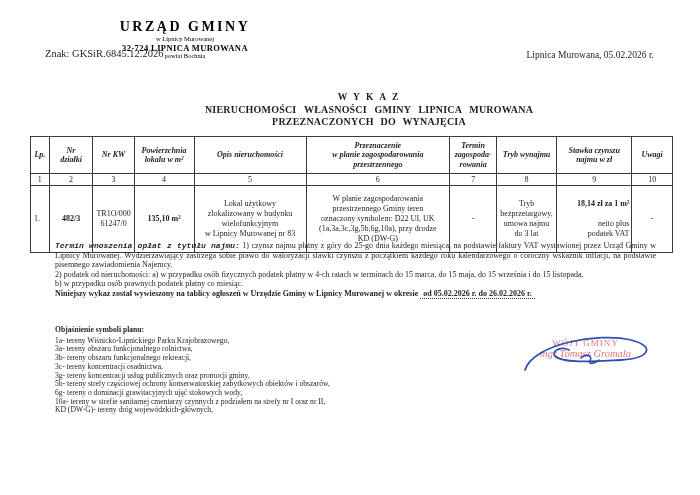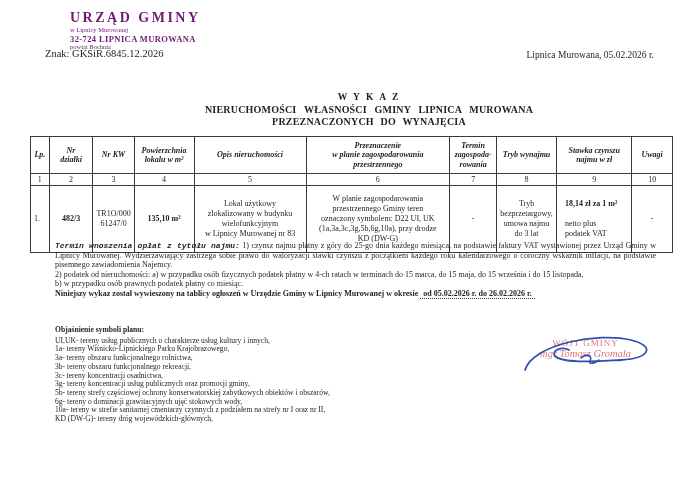--- a/index.html
+++ b/index.html
@@ -3,22 +3,22 @@
 <meta charset="utf-8">
 <style>
   html,body{margin:0;padding:0;}
   body{
     width:700px;height:495px;position:relative;overflow:hidden;
     background:#ffffff;color:#1f1f1f;
     font-family:"Liberation Serif", serif;
   }
   
   .stamp{
-    position:absolute;left:70px;top:11px;width:230px;
-    color:#701a75;line-height:1.05;
+    position:absolute;left:70px;top:20px;width:230px;text-align:center;
+    color:#000000;line-height:1.05;
   }
   .stamp-org{font-size:14px;letter-spacing:2.5px;font-weight:600;}
   .stamp-sub1{font-size:6.5px;margin-top:1px;}
   .stamp-sub2{font-size:8.5px;font-weight:700;letter-spacing:.4px;margin-top:1px;}
   .stamp-sub3{font-size:6.5px;margin-top:1px;}
   .znak{position:absolute;left:45px;top:48px;font-size:10.5px;}
   .place-date{position:absolute;right:46px;top:50px;font-size:9.5px;}
   
   .title{position:absolute;top:92px;left:0;width:100%;text-align:center;font-weight:700;padding-left:19px;}
   .title-l1{font-size:9.5px;letter-spacing:2px;}
@@ -32,21 +32,21 @@
     font-weight:700;font-style:italic;font-size:8px;line-height:9.5px;
     padding:3px 1px;vertical-align:middle;white-space:pre-line;height:30px;
   }
   tr.nums td{font-size:8px;text-align:center;padding:0;height:11px;line-height:11px;}
   tr.data td{
     font-size:8px;line-height:10px;text-align:center;vertical-align:middle;
     padding:3px 2px;height:52px;white-space:pre-line;
   }
   tr.data td.lp{text-align:left;padding-left:3px;}
   tr.data td.bold{font-weight:700;}
-  tr.data td.stawka{text-align:left;padding-left:8px;}
+  tr.data td.stawka{text-align:right;padding-left:8px;}
   .stawka-bold{font-weight:700;}
   
   .notes{position:absolute;left:55px;right:44px;top:241px;font-size:8px;line-height:9.6px;text-align:justify;}
   .notes p{margin:0;}
   .bold-ital{font-weight:700;font-style:italic;font-family:Liberation Mono, monospace;}
   .notice{font-weight:700;text-align:left;margin-top:1px;}
   .period{border-bottom:1px dotted #333;padding:0 3px;}
   
   .legend{position:absolute;left:55px;top:326px;font-size:7.6px;line-height:8.7px;}
   .legend-head{font-weight:700;margin-bottom:2px;}
@@ -153,21 +153,20 @@
 
 <div class="notes">
   <p><span class="bold-ital">Termin wnoszenia opłat z tytułu najmu:</span><span> 1) czynsz najmu płatny z góry do 25-go dnia każdego miesiąca, na podstawie faktury VAT wystawionej przez Urząd Gminy w Lipnicy Murowanej. Wydzierżawiający zastrzega sobie prawo do waloryzacji stawki czynszu z początkiem każdego roku kalendarzowego o coroczny wskaźnik inflacji, na podstawie pisemnego zawiadomienia Najemcy.</span></p>
   <p style="white-space:pre-line">2) podatek od nieruchomości: a) w przypadku osób fizycznych podatek płatny w 4-ch ratach w terminach do 15 marca, do 15 maja, do 15 września i do 15 listopada,
 b) w przypadku osób prawnych podatek płatny co miesiąc.</p>
   <p class="notice"><span>Niniejszy wykaz został wywieszony na tablicy ogłoszeń w Urzędzie Gminy w Lipnicy Murowanej w okresie</span> <span class="period">od 05.02.2026 r. do  26.02.2026 r.</span></p>
 </div>
 
 <div class="legend">
   <div class="legend-head">Objaśnienie symboli planu:</div>
-  <div>UI,UK- tereny usług publicznych o charakterze usług kultury i innych,</div>
   <div>1a- tereny Wiśnicko-Lipnickiego Parku Krajobrazowego,</div>
   <div>3a- tereny obszaru funkcjonalnego rolnictwa,</div>
   <div>3b- tereny obszaru funkcjonalnego rekreacji,</div>
   <div>3c- tereny koncentracji osadnictwa,</div>
   <div>3g- tereny koncentracji usług publicznych oraz promocji gminy,</div>
   <div>5b- tereny strefy częściowej ochrony konserwatorskiej zabytkowych obiektów i obszarów,</div>
   <div>6g- tereny o dominacji grawitacyjnych ujęć stokowych wody,</div>
   <div>10a- tereny w strefie sanitarnej cmentarzy czynnych z podziałem na strefy nr I oraz nr II,</div>
   <div>KD (DW-G)- tereny dróg wojewódzkich-głównych,</div>
 </div>

